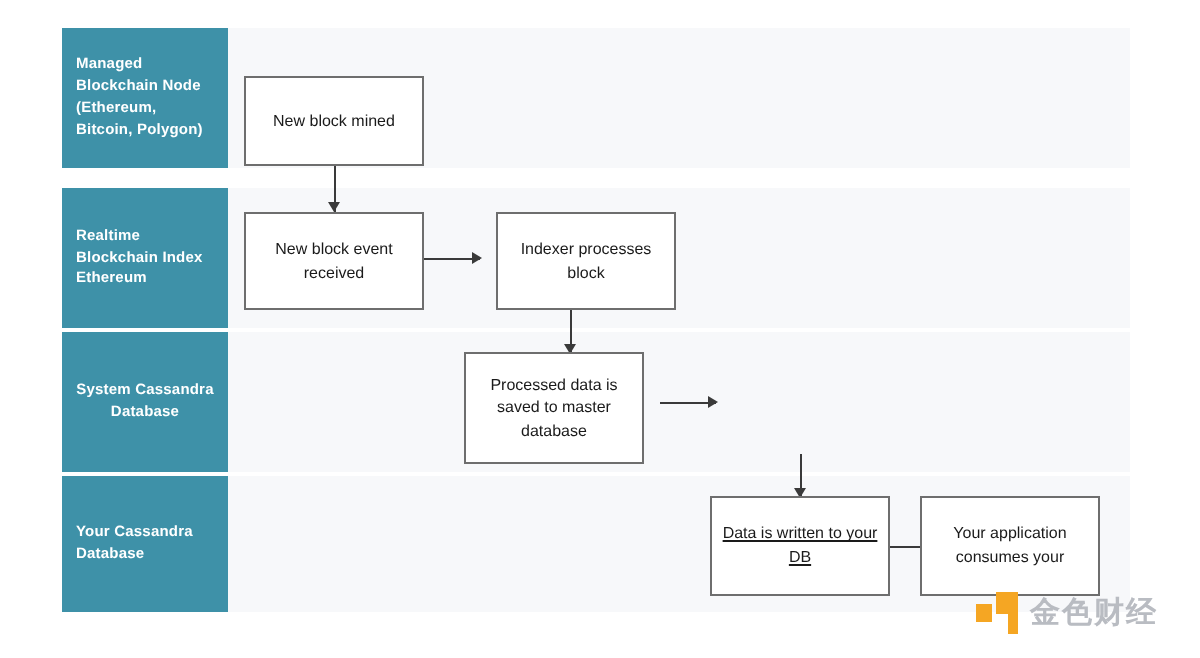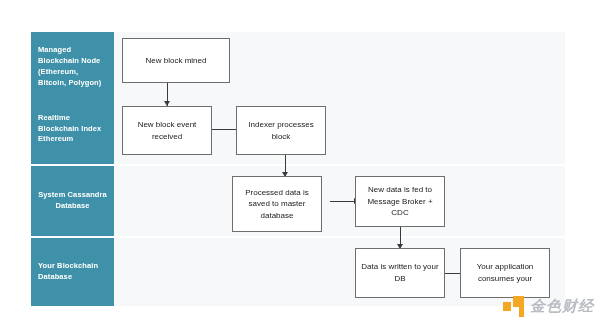--- a/index.html
+++ b/index.html
@@ -89,26 +89,25 @@
     position: absolute;
     width: 0; height: 0;
     border-top: 3.5px solid transparent;
     border-bottom: 3.5px solid transparent;
     border-left: 5px solid #3A3A3A;
   }
 
   
   #watermark {
     position: absolute;
-    left: 503px;
+    left: 488px;
     top: 296px;
     display: flex;
     align-items: center;
     gap: 6px;
-    font-style: italic;
   }
   .wm-mark {
     position: relative;
     width: 21px;
     height: 21px;
   }
   .wm-mark .sq {
     position: absolute;
     background: #F5A623;
   }
@@ -126,21 +125,21 @@
     font-weight: bold;
     letter-spacing: 1px;
     font-family: "DejaVu Sans", sans-serif;
   }
 </style>
 </head>
 <body>
 
 <div id="canvas">
 
-  <div class="lane" style="top:32px; height:70px;">
+  <div class="lane" style="top:14px; height:70px;">
     <div class="lane-header">
       <div class="lane-header-label">Managed Blockchain Node (Ethereum, Bitcoin, Polygon)</div>
     </div>
     <div class="lane-body"></div>
   </div>
 
   <div class="lane" style="top:94px; height:70px;">
     <div class="lane-header">
       <div class="lane-header-label">Realtime Blockchain Index Ethereum</div>
     </div>
@@ -149,21 +148,21 @@
 
   <div class="lane" style="top:166px; height:70px;text-align:center;">
     <div class="lane-header">
       <div class="lane-header-label">System Cassandra Database</div>
     </div>
     <div class="lane-body"></div>
   </div>
 
   <div class="lane" style="top:238px; height:68px;">
     <div class="lane-header">
-      <div class="lane-header-label">Your Blockchain Database</div>
+      <div class="lane-header-label">Your Cassandra Database</div>
     </div>
     <div class="lane-body"></div>
   </div>
 
   <div class="conn conn-v" style="left:167px; top:83px; height:23px;"></div>
   <div class="arrow-down" style="left:163.5px; top:101px;"></div>
 
   <div class="conn conn-h" style="left:212px; top:129px; width:28px;"></div>
   <div class="arrow-right" style="left:236px; top:125.5px;"></div>
 
@@ -172,31 +171,30 @@
 
   <div class="conn conn-h" style="left:330px; top:201px; width:28px;"></div>
   <div class="arrow-right" style="left:354px; top:197.5px;"></div>
 
   <div class="conn conn-v" style="left:400px; top:227px; height:21px;"></div>
   <div class="arrow-down" style="left:396.5px; top:244px;"></div>
 
   <div class="conn conn-h" style="left:445px; top:273px; width:28px;"></div>
   <div class="arrow-right" style="left:469px; top:269.5px;"></div>
 
-  <div class="node" style="left:122px; top:38px; width:108px; height:45px;">New block mined</div>
+  <div class="node" style="left:122px; top:38px; width:90px; height:45px;">New block mined</div>
 
   <div class="node" style="left:122px; top:106px; width:90px; height:49px;">New block event received</div>
 
-  <div class="node" style="left:236px; top:106px; width:90px; height:49px;">Indexer processes block</div>
+  <div class="node" style="left:248px; top:106px; width:90px; height:49px;">Indexer processes block</div>
 
   <div class="node" style="left:232px; top:176px; width:90px; height:56px;">Processed data is saved to master database</div>
 
-  <div class="node" style="left:355px; top:176px; width:90px; height:51px;">New data is fed to Message Broker + CDC</div>
-
-  <div class="node" style="left:355px; top:248px; width:90px; height:50px;">Data is written to your DB</div>
+
+  <div class="node" style="left:355px; top:248px; width:90px; height:50px;text-decoration:underline;">Data is written to your DB</div>
 
   <div class="node" style="left:460px; top:248px; width:90px; height:50px;">Your application consumes your</div>
 
   <div id="watermark">
     <div class="wm-mark">
       <div class="sq sq-a"></div>
       <div class="sq sq-b"></div>
       <div class="notch"></div>
     </div>
     <div class="wm-text">金色财经</div>

